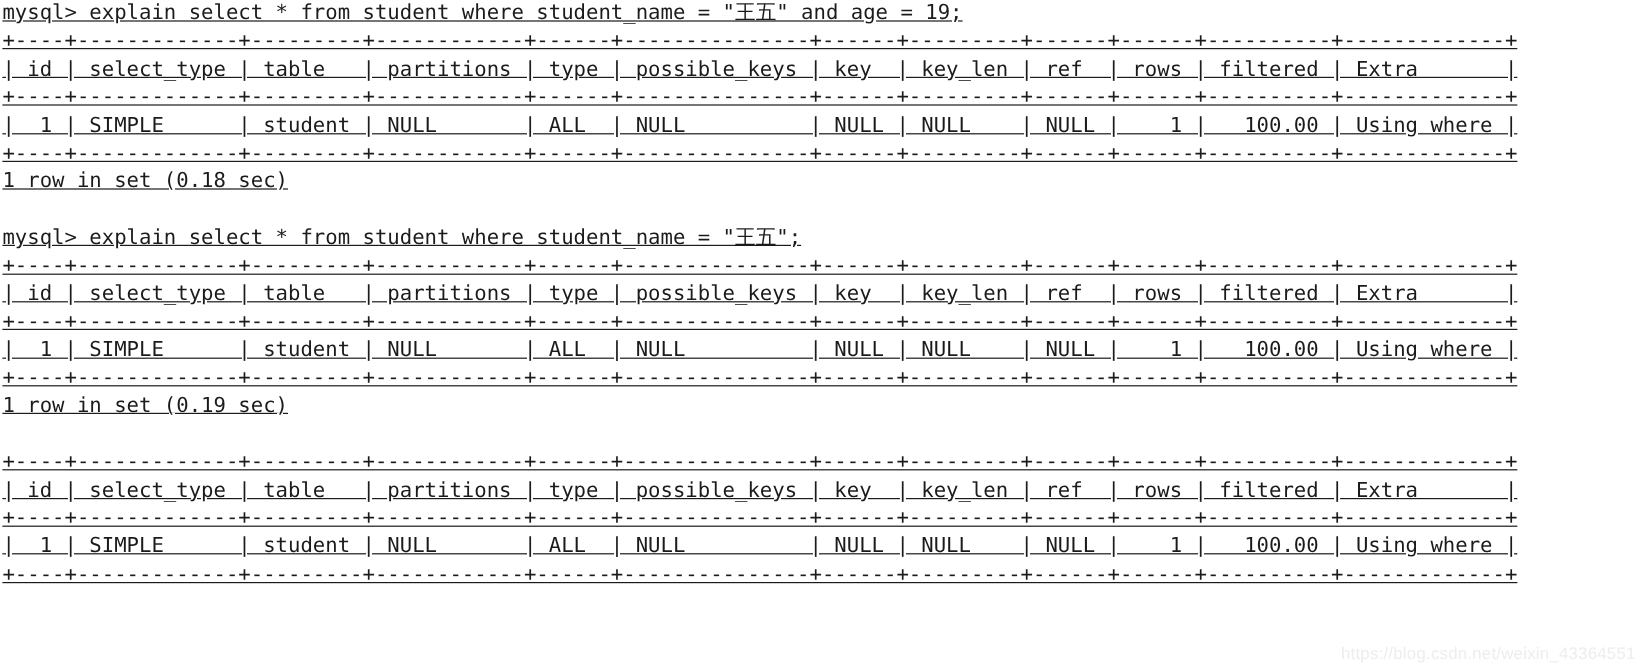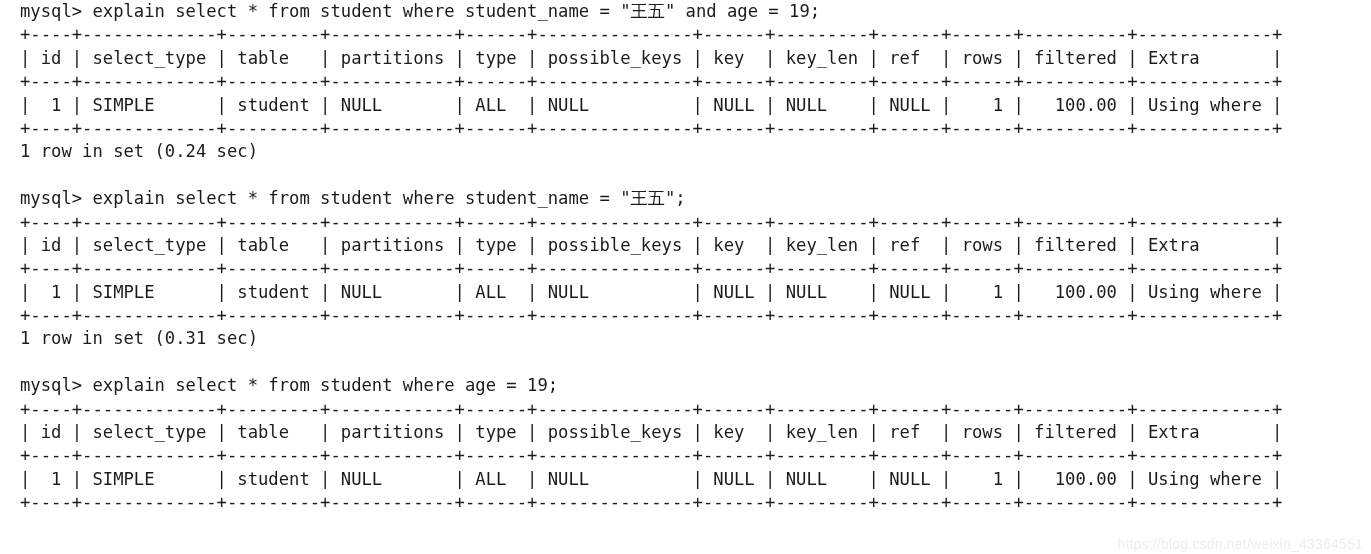--- a/index.html
+++ b/index.html
@@ -21,22 +21,23 @@
     padding: 0;
     box-sizing: border-box;
   }
   .console-line {
     font-family: "DejaVu Sans Mono", "Liberation Mono", monospace;
     font-size: 17.2px;
     line-height: 23.4px;
     color: #1b1b1b;
     white-space: pre;
     letter-spacing: 0px;
-    padding-left: 20px;
+    padding-left: 2px;
     height: 23.4px;
+    text-decoration: underline;
   }
   .console-line.blank {
     color: transparent;
   }
   .prompt-line {
     color: #1b1b1b;
   }
   .rule-line {
     color: #1b1b1b;
   }
@@ -58,33 +59,32 @@
 <body>
 
 <div id="terminal">
 
   <div class="console-line prompt-line">mysql&gt; explain select * from student where student_name = "王五" and age = 19;</div>
   <div class="console-line rule-line">+----+-------------+---------+------------+------+---------------+------+---------+------+------+----------+-------------+</div>
   <div class="console-line">| id | select_type | table   | partitions | type | possible_keys | key  | key_len | ref  | rows | filtered | Extra       |</div>
   <div class="console-line rule-line">+----+-------------+---------+------------+------+---------------+------+---------+------+------+----------+-------------+</div>
   <div class="console-line">|  1 | SIMPLE      | student | NULL       | ALL  | NULL          | NULL | NULL    | NULL |    1 |   100.00 | Using where |</div>
   <div class="console-line rule-line">+----+-------------+---------+------------+------+---------------+------+---------+------+------+----------+-------------+</div>
-  <div class="console-line status-line">1 row in set (0.24 sec)</div>
+  <div class="console-line status-line">1 row in set (0.18 sec)</div>
   <div class="console-line blank">&nbsp;</div>
 
   <div class="console-line prompt-line">mysql&gt; explain select * from student where student_name = "王五";</div>
   <div class="console-line rule-line">+----+-------------+---------+------------+------+---------------+------+---------+------+------+----------+-------------+</div>
   <div class="console-line">| id | select_type | table   | partitions | type | possible_keys | key  | key_len | ref  | rows | filtered | Extra       |</div>
   <div class="console-line rule-line">+----+-------------+---------+------------+------+---------------+------+---------+------+------+----------+-------------+</div>
   <div class="console-line">|  1 | SIMPLE      | student | NULL       | ALL  | NULL          | NULL | NULL    | NULL |    1 |   100.00 | Using where |</div>
   <div class="console-line rule-line">+----+-------------+---------+------------+------+---------------+------+---------+------+------+----------+-------------+</div>
-  <div class="console-line status-line">1 row in set (0.31 sec)</div>
+  <div class="console-line status-line">1 row in set (0.19 sec)</div>
   <div class="console-line blank">&nbsp;</div>
 
-  <div class="console-line prompt-line">mysql&gt; explain select * from student where age = 19;</div>
   <div class="console-line rule-line">+----+-------------+---------+------------+------+---------------+------+---------+------+------+----------+-------------+</div>
   <div class="console-line">| id | select_type | table   | partitions | type | possible_keys | key  | key_len | ref  | rows | filtered | Extra       |</div>
   <div class="console-line rule-line">+----+-------------+---------+------------+------+---------------+------+---------+------+------+----------+-------------+</div>
   <div class="console-line">|  1 | SIMPLE      | student | NULL       | ALL  | NULL          | NULL | NULL    | NULL |    1 |   100.00 | Using where |</div>
   <div class="console-line rule-line">+----+-------------+---------+------------+------+---------------+------+---------+------+------+----------+-------------+</div>
 
   <div id="watermark">https://blog.csdn.net/weixin_43364551</div>
 </div>
 
 </body></html>

